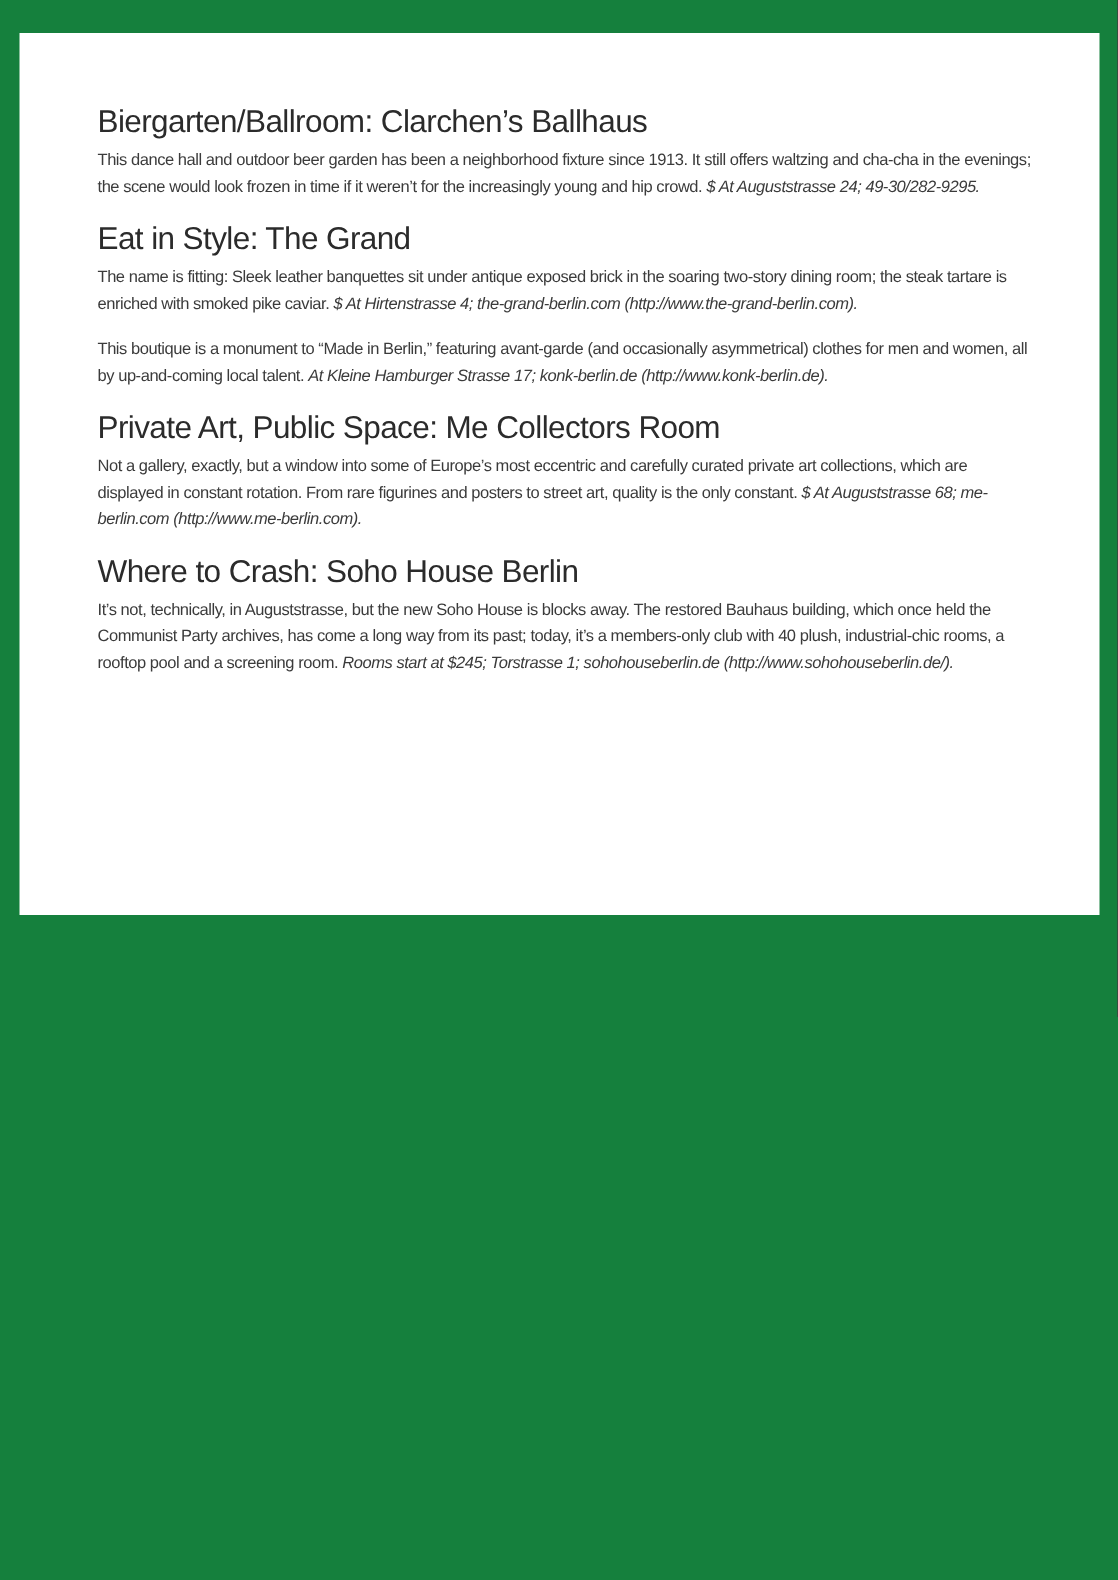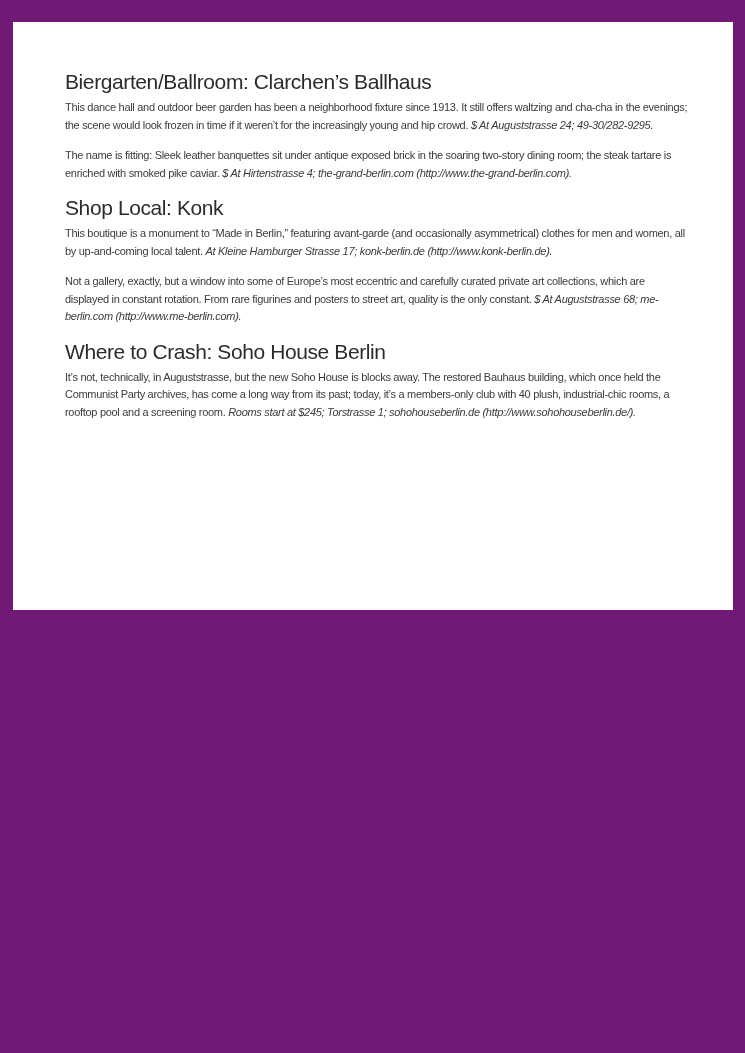--- a/index.html
+++ b/index.html
@@ -4,21 +4,21 @@
 <style>
   html, body {
     margin: 0;
     padding: 0;
     background: #000000;
   }
   .canvas {
     position: relative;
     width: 745px;
     height: 1053px;
-    background: #701a75;
+    background: #15803d;
     overflow: hidden;
     font-family: "Liberation Sans", sans-serif;
   }
   .paper {
     position: absolute;
     left: 13px;
     top: 22px;
     width: 720px;
     height: 588px;
     background: #ffffff;
@@ -61,35 +61,36 @@
 
     <section class="sec">
       <h2 class="heading">Biergarten/Ballroom: Clarchen’s Ballhaus</h2>
       <p class="body">
         <span>This dance hall and outdoor beer garden has been a neighborhood fixture since 1913. It still offers waltzing and cha-cha in the evenings; the scene would look frozen in time if it weren’t for the increasingly young and hip crowd.</span>
         <em class="contact">$ At Auguststrasse 24; 49-30/282-9295.</em>
       </p>
     </section>
 
     <section class="sec">
+      <h2 class="heading">Eat in Style: The Grand</h2>
       <p class="body">
         <span>The name is fitting: Sleek leather banquettes sit under antique exposed brick in the soaring two-story dining room; the steak tartare is enriched with smoked pike caviar.</span>
         <em class="contact">$ At Hirtenstrasse 4; the-grand-berlin.com (http://www.the-grand-berlin.com).</em>
       </p>
     </section>
 
     <section class="sec">
-      <h2 class="heading">Shop Local: Konk</h2>
       <p class="body">
         <span>This boutique is a monument to “Made in Berlin,” featuring avant-garde (and occasionally asymmetrical) clothes for men and women, all by up-and-coming local talent.</span>
         <em class="contact">At Kleine Hamburger Strasse 17; konk-berlin.de (http://www.konk-berlin.de).</em>
       </p>
     </section>
 
     <section class="sec">
+      <h2 class="heading">Private Art, Public Space: Me Collectors Room</h2>
       <p class="body">
         <span>Not a gallery, exactly, but a window into some of Europe’s most eccentric and carefully curated private art collections, which are displayed in constant rotation. From rare figurines and posters to street art, quality is the only constant.</span>
         <em class="contact">$ At Auguststrasse 68; me-berlin.com (http://www.me-berlin.com).</em>
       </p>
     </section>
 
     <section class="sec">
       <h2 class="heading">Where to Crash: Soho House Berlin</h2>
       <p class="body">
         <span>It’s not, technically, in Auguststrasse, but the new Soho House is blocks away. The restored Bauhaus building, which once held the Communist Party archives, has come a long way from its past; today, it’s a members-only club with 40 plush, industrial-chic rooms, a rooftop pool and a screening room.</span>

